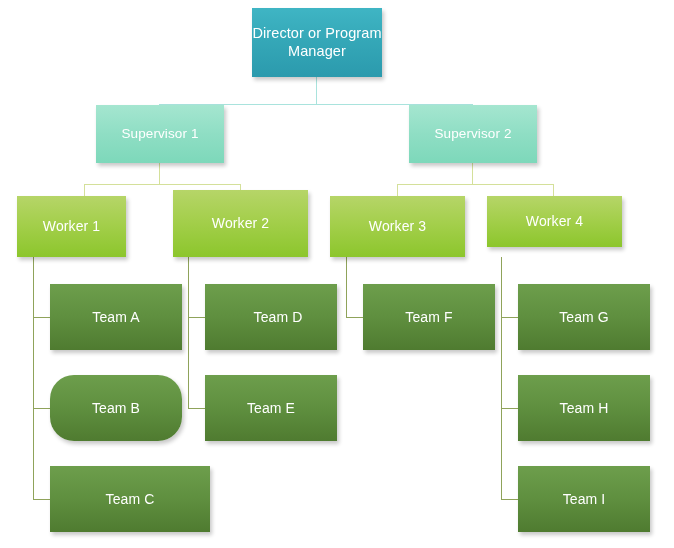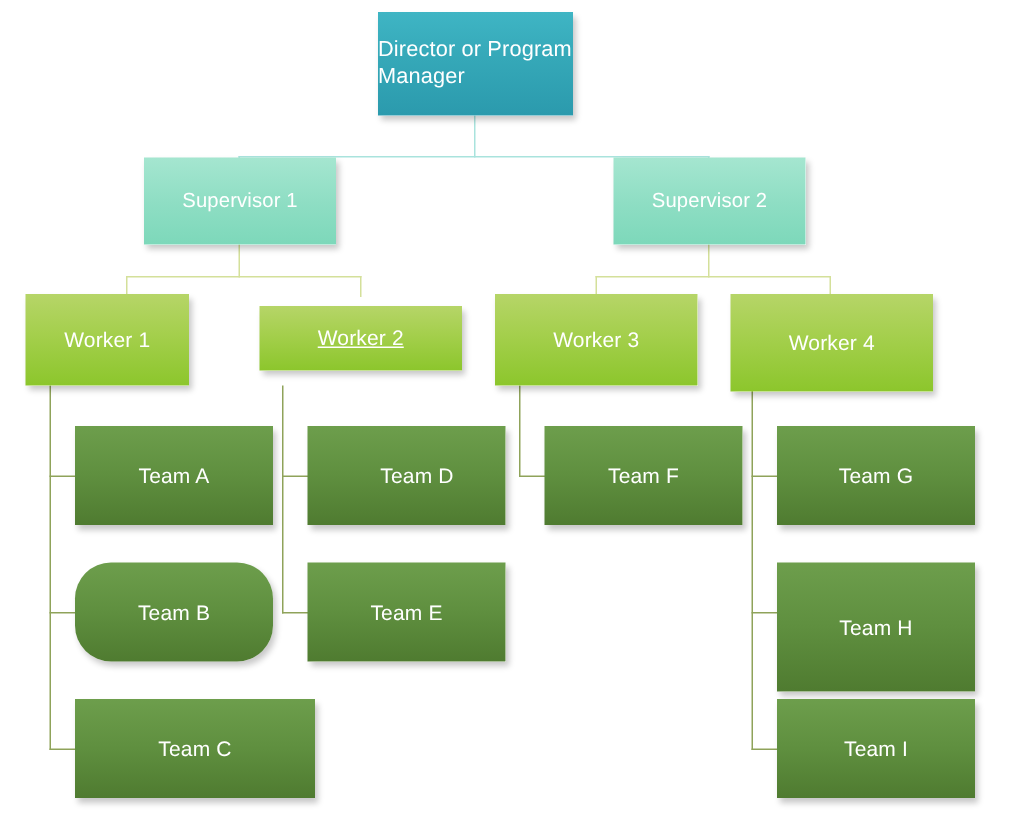--- a/index.html
+++ b/index.html
@@ -17,20 +17,21 @@
     background: #ffffff;
     overflow: hidden;
   }
 
   
   .node {
     position: absolute;
     display: flex;
     align-items: center;
     justify-content: center;
+    text-align: center;
     color: #ffffff;
     box-sizing: border-box;
     line-height: 1.18;
     letter-spacing: 0.1px;
     box-shadow: 2px 3px 4px rgba(0,0,0,0.22);
     z-index: 3;
   }
 
   
   .node.director {
@@ -106,37 +107,37 @@
   <div class="conn h olive" style="left:501px; top:499px; width:18px;"></div>
 
   <div class="node director" style="left:252px; top:8px; width:130px; height:69px;">Director or Program Manager</div>
 
   <div class="node supervisor" style="left:96px; top:105px; width:128px; height:58px;">Supervisor 1</div>
 
   <div class="node supervisor" style="left:409px; top:105px; width:128px; height:58px;">Supervisor 2</div>
 
   <div class="node worker" style="left:17px; top:196px; width:109px; height:61px;">Worker 1</div>
 
-  <div class="node worker" style="left:173px; top:204px; width:135px; height:43px;text-decoration:underline;">Worker 2</div>
+  <div class="node worker" style="left:173px; top:190px; width:135px; height:67px;">Worker 2</div>
 
   <div class="node worker" style="left:330px; top:196px; width:135px; height:61px;">Worker 3</div>
 
-  <div class="node worker" style="left:487px; top:196px; width:135px; height:65px;">Worker 4</div>
+  <div class="node worker" style="left:487px; top:196px; width:135px; height:51px;">Worker 4</div>
 
   <div class="node team" style="left:50px; top:284px; width:132px; height:66px;">Team A</div>
 
   <div class="node team" style="left:50px; top:375px; width:132px; height:66px;border-radius:24px;">Team B</div>
 
   <div class="node team" style="left:50px; top:466px; width:160px; height:66px;">Team C</div>
 
   <div class="node team" style="left:205px; top:284px; width:132px; height:66px;padding-left:14px;">Team D</div>
 
   <div class="node team" style="left:205px; top:375px; width:132px; height:66px;">Team E</div>
 
   <div class="node team" style="left:518px; top:284px; width:132px; height:66px;">Team G</div>
 
   <div class="node team" style="left:363px; top:284px; width:132px; height:66px;">Team F</div>
 
-  <div class="node team" style="left:518px; top:375px; width:132px; height:86px;">Team H</div>
+  <div class="node team" style="left:518px; top:375px; width:132px; height:66px;">Team H</div>
 
   <div class="node team" style="left:518px; top:466px; width:132px; height:66px;">Team I</div>
 
 </div>
 
 </body></html>

